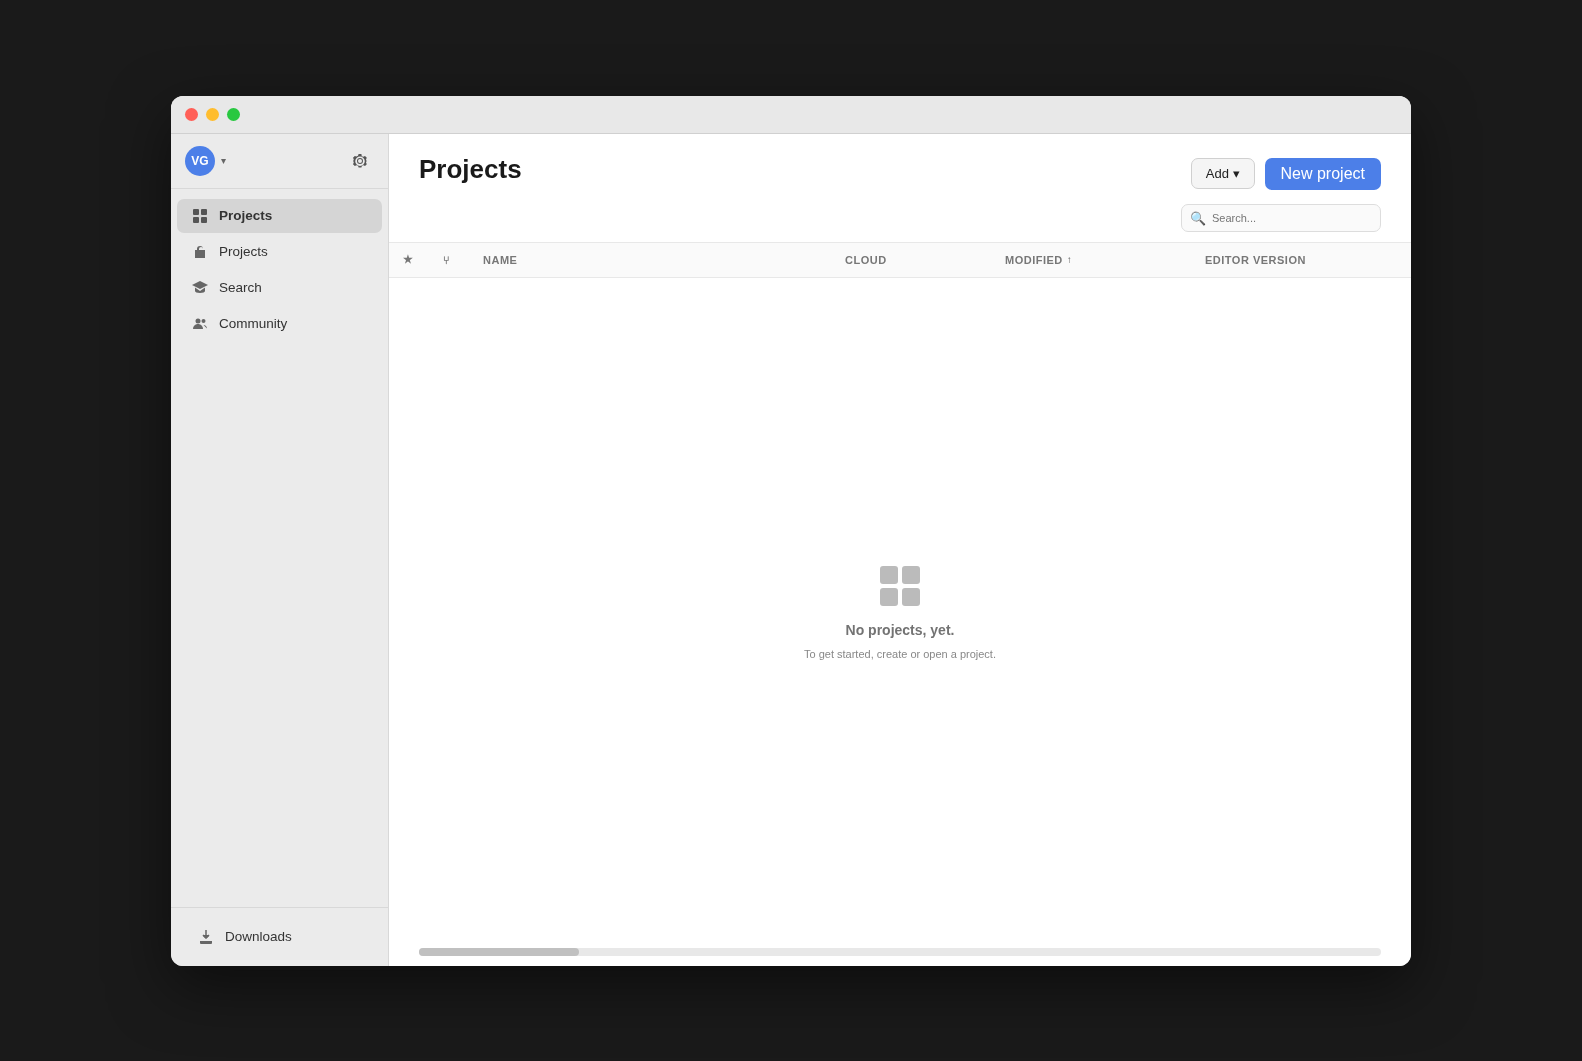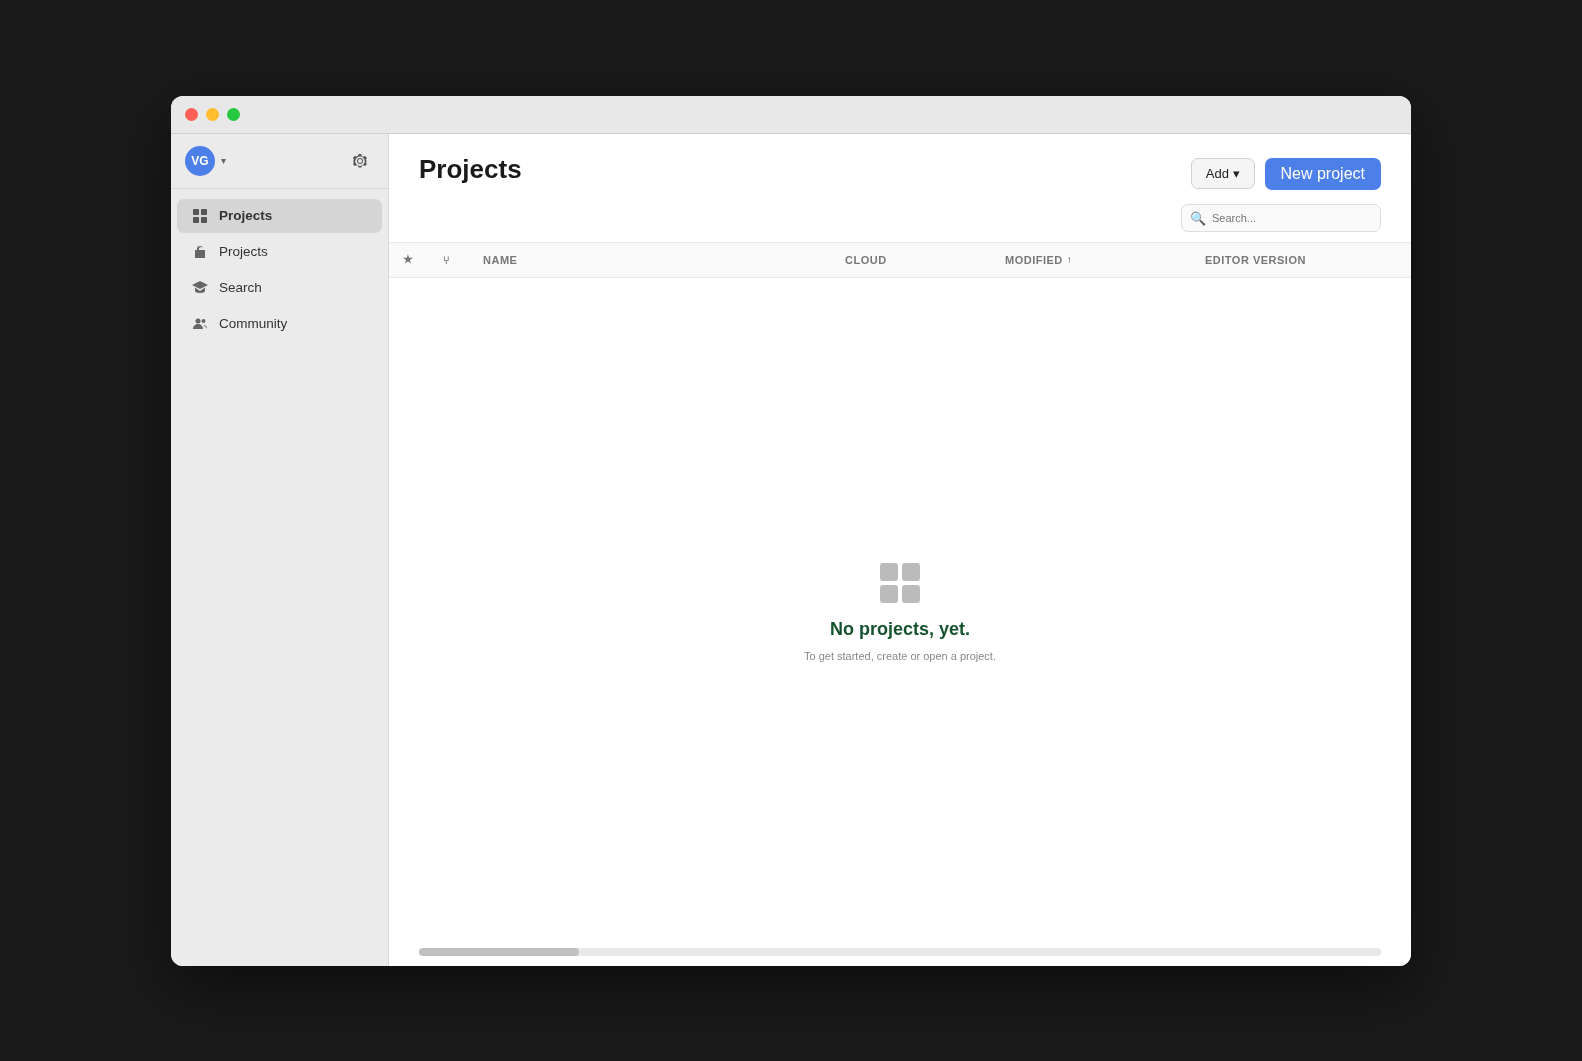--- a/index.html
+++ b/index.html
@@ -287,23 +287,23 @@
     }
 
     .empty-icon-cell {
       width: 18px;
       height: 18px;
       background: #bbb;
       border-radius: 3px;
     }
 
     .empty-title {
-      font-size: 18px;
+      font-size: 14px;
       font-weight: 600;
-      color: #14532d;
+      color: #737373;
     }
 
     .empty-subtitle {
       font-size: 11px;
       color: #888;
     }
 
     .scrollbar-track {
       height: 8px;
       background: #e8e8e8;
@@ -386,20 +386,34 @@
               <circle cx="6" cy="5" r="2.5"></circle>
               <path d="M1 13c0-2.8 2.2-5 5-5s5 2.2 5 5"></path>
               <circle cx="11.5" cy="5" r="2"></circle>
               <path d="M11.5 9c1.9 0 3.5 1.6 3.5 3.5"></path>
             </svg>
           </span>
           <span>Community</span>
         </div>
       </div>
 
+      <div class="sidebar-bottom">
+        <div class="nav-item">
+          <span class="nav-icon">
+            <svg width="16" height="16" viewBox="0 0 16 16" fill="#666">
+              <path d="M8 1v8M5 6l3 3 3-3M2 12h12v2H2z"></path>
+              <path d="M8 9L5 6M8 9l3-3" stroke="#666" stroke-width="1.5" fill="none"></path>
+              <rect x="2" y="13" width="12" height="2" rx="1" fill="#666"></rect>
+              <path d="M8 1v8" stroke="#666" stroke-width="1.5" fill="none"></path>
+              <polygon points="5,7 8,10 11,7" fill="#666"></polygon>
+            </svg>
+          </span>
+          <span>Downloads</span>
+        </div>
+      </div>
     </div>
 
     <div class="main-content">
 
       <div class="main-header">
         <h1 class="page-title">Projects</h1>
         <div class="header-actions">
           <button class="add-btn">
             <span>Add</span>
             <span>▾</span>

